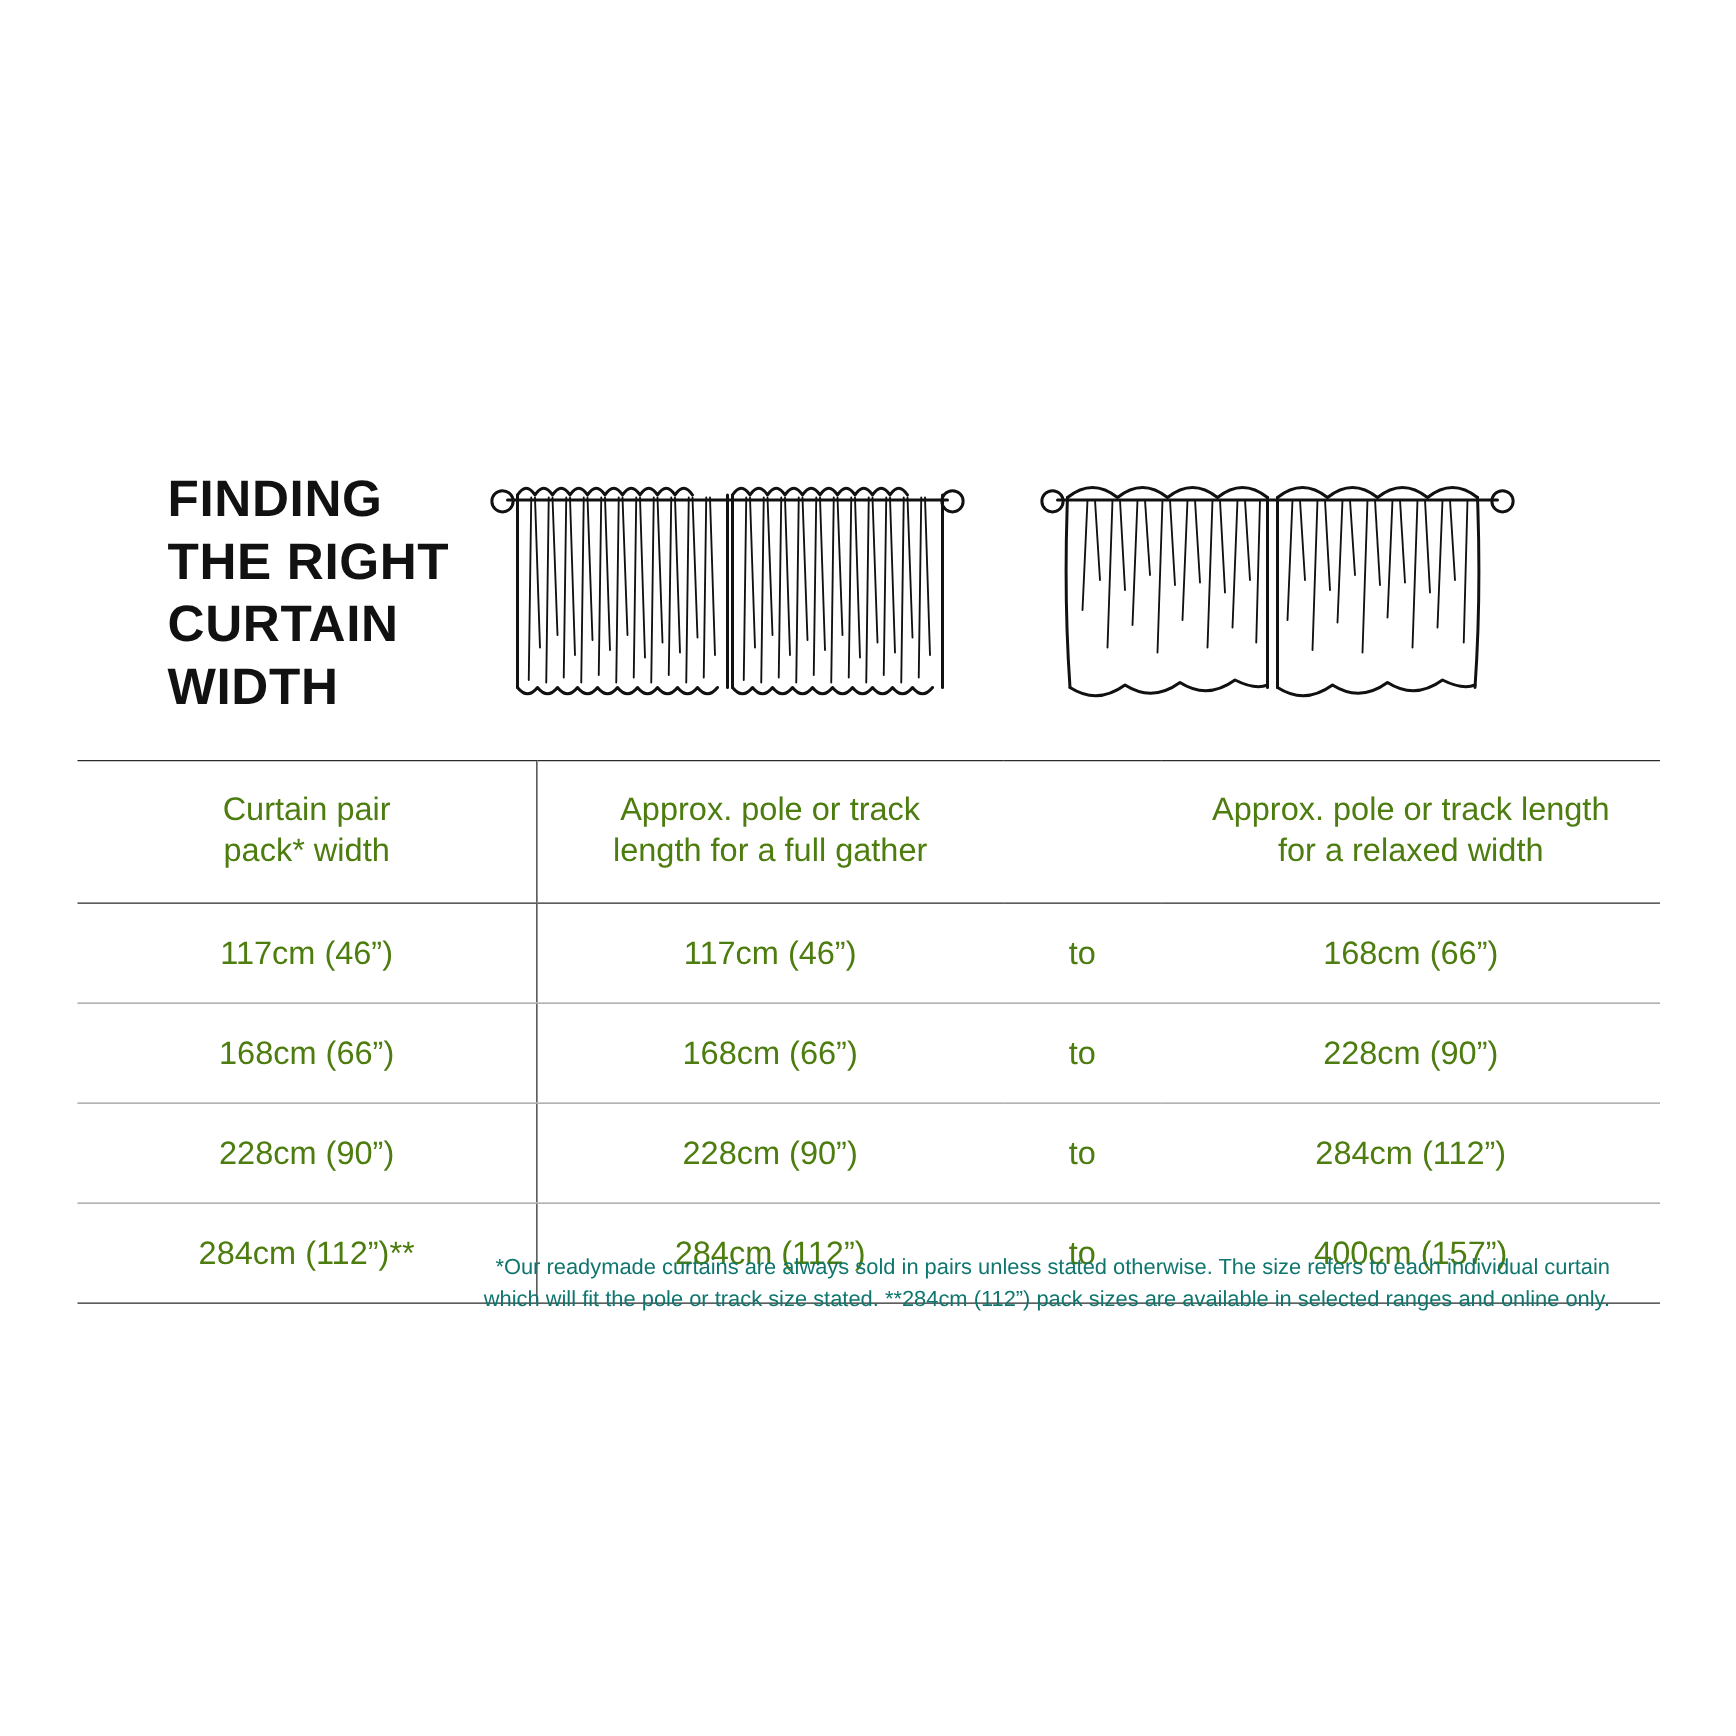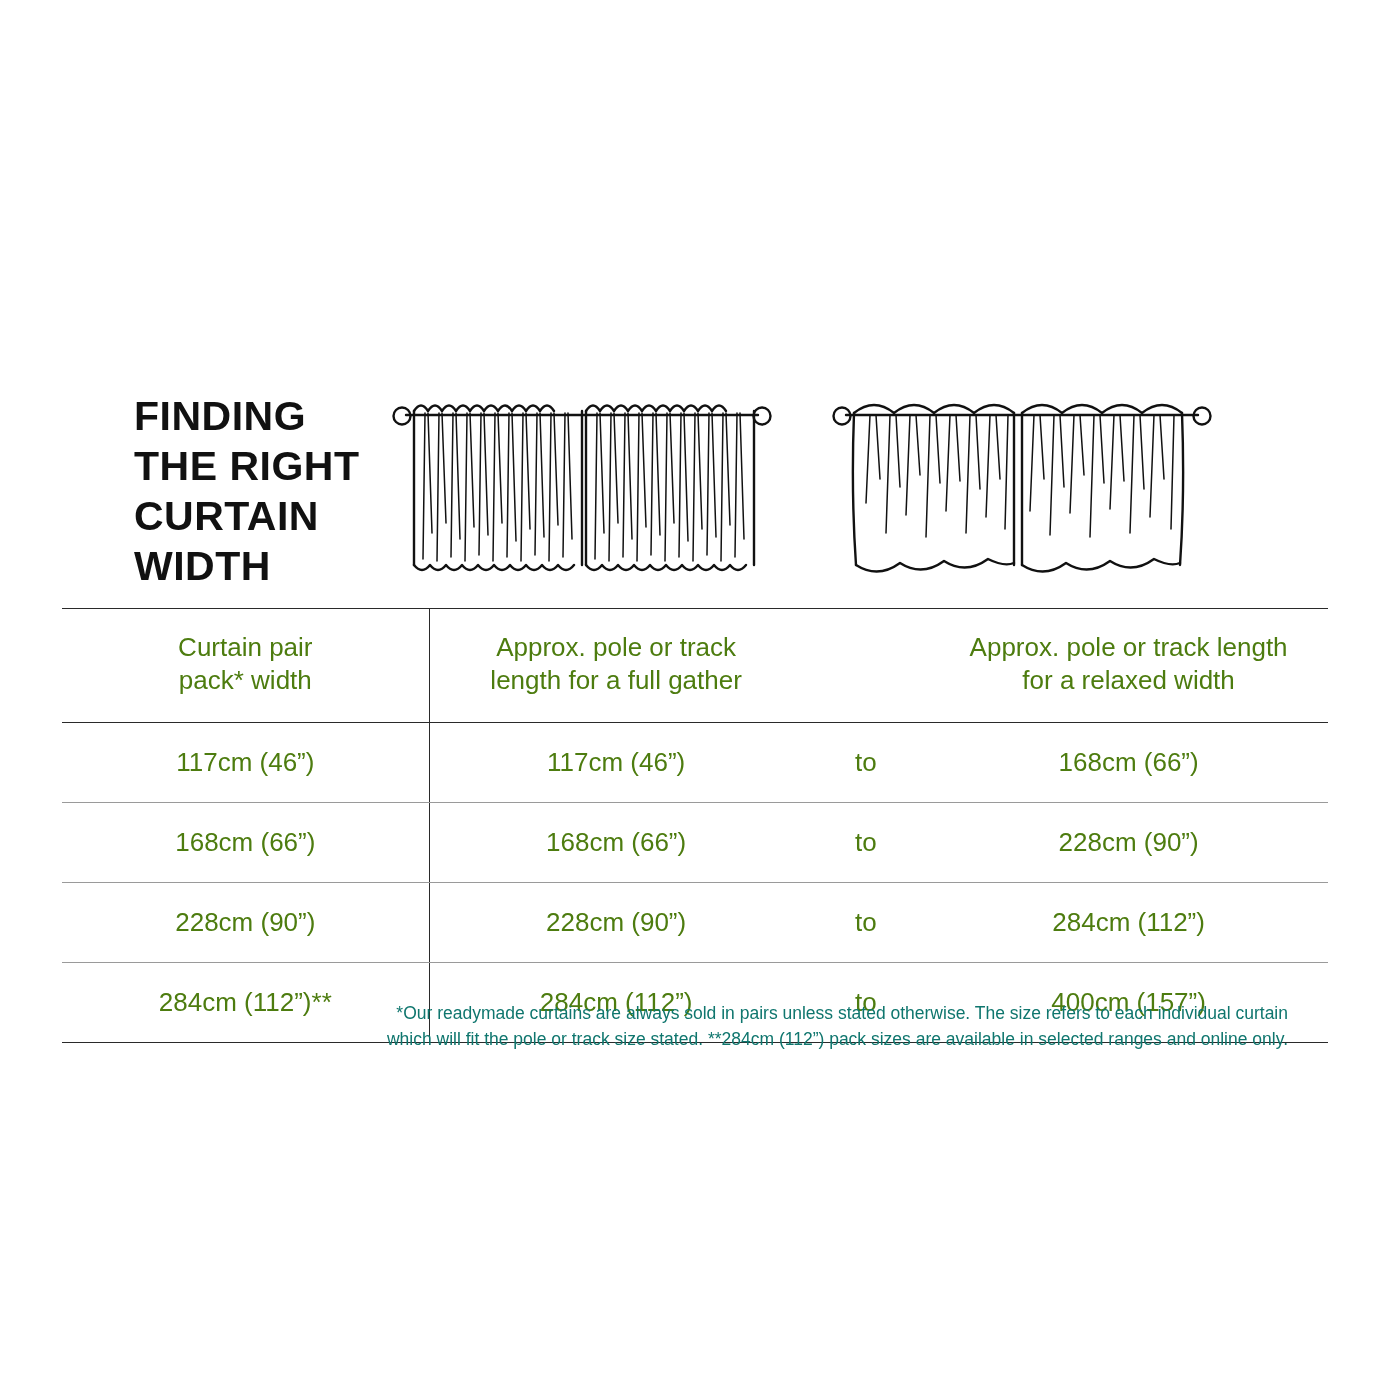--- a/index.html
+++ b/index.html
@@ -22,21 +22,21 @@
   }
 
   
   .top-area {
     position: absolute;
     left: 62px;
     top: 360px;
     width: 1266px;
     height: 248px;
     display: flex;
-    align-items: center;
+    align-items: flex-start;
   }
   .title-block {
     width: 330px;
     padding-left: 72px;
     box-sizing: border-box;
     padding-top: 14px;
   }
   .title-block h1 {
     margin: 0;
     font-size: 41px;

